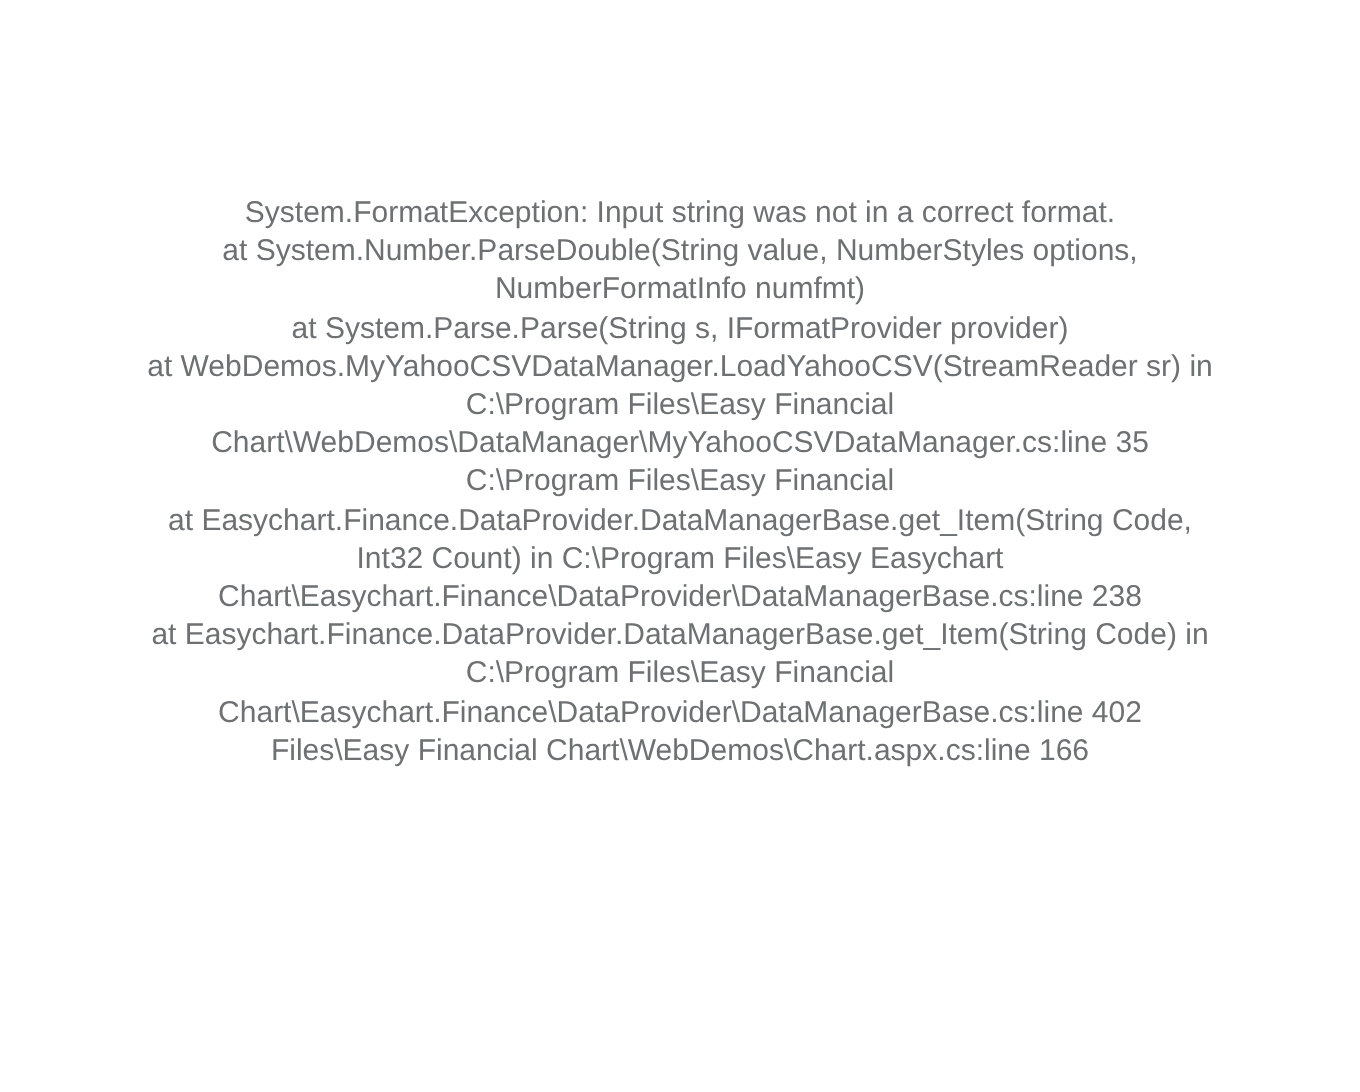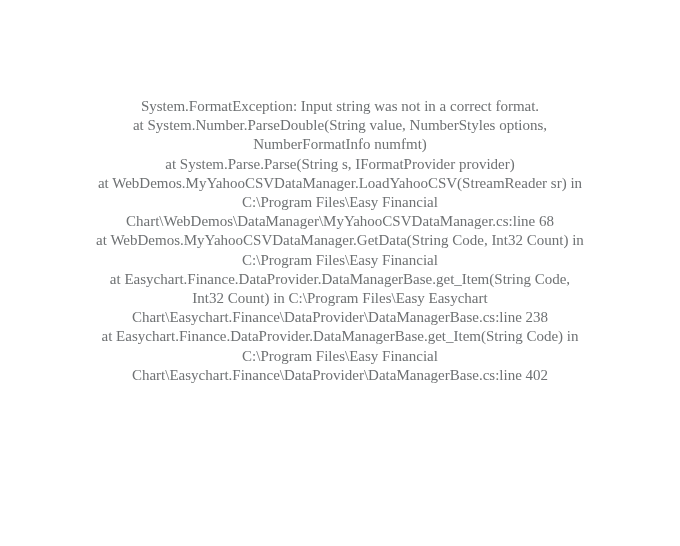--- a/index.html
+++ b/index.html
@@ -13,21 +13,20 @@
     overflow: hidden;
     position: relative;
     font-family: "Liberation Sans", "DejaVu Sans", sans-serif;
   }
   .error-page {
     position: absolute;
     top: 97px;
     left: 0;
     width: 680px;
     text-align: center;
-    font-family: Liberation Serif, serif;
   }
   .stack-trace {
     display: block;
     color: #6e7173;
     font-size: 15px;
     line-height: 19.2px;
     font-weight: 400;
     letter-spacing: 0;
   }
   .trace-line {
@@ -38,23 +37,23 @@
 <body>
 
 <div class="error-page">
   <div class="stack-trace">
       <div class="trace-line">System.FormatException: Input string was not in a correct format.</div>
       <div class="trace-line">at System.Number.ParseDouble(String value, NumberStyles options,</div>
       <div class="trace-line">NumberFormatInfo numfmt)</div>
       <div class="trace-line">at System.Parse.Parse(String s, IFormatProvider provider)</div>
       <div class="trace-line">at WebDemos.MyYahooCSVDataManager.LoadYahooCSV(StreamReader sr) in</div>
       <div class="trace-line">C:\Program Files\Easy Financial</div>
-      <div class="trace-line">Chart\WebDemos\DataManager\MyYahooCSVDataManager.cs:line 68</div>
-      <div class="trace-line">at WebDemos.MyYahooCSVDataManager.GetData(String Code, Int32 Count) in</div>
+      <div class="trace-line">Chart\WebDemos\DataManager\MyYahooCSVDataManager.cs:line 35</div>
       <div class="trace-line">C:\Program Files\Easy Financial</div>
       <div class="trace-line">at Easychart.Finance.DataProvider.DataManagerBase.get_Item(String Code,</div>
       <div class="trace-line">Int32 Count) in C:\Program Files\Easy Easychart</div>
       <div class="trace-line">Chart\Easychart.Finance\DataProvider\DataManagerBase.cs:line 238</div>
       <div class="trace-line">at Easychart.Finance.DataProvider.DataManagerBase.get_Item(String Code) in</div>
       <div class="trace-line">C:\Program Files\Easy Financial</div>
       <div class="trace-line">Chart\Easychart.Finance\DataProvider\DataManagerBase.cs:line 402</div>
+      <div class="trace-line">Files\Easy Financial Chart\WebDemos\Chart.aspx.cs:line 166</div>
     </div>
 </div>
 
 </body></html>

